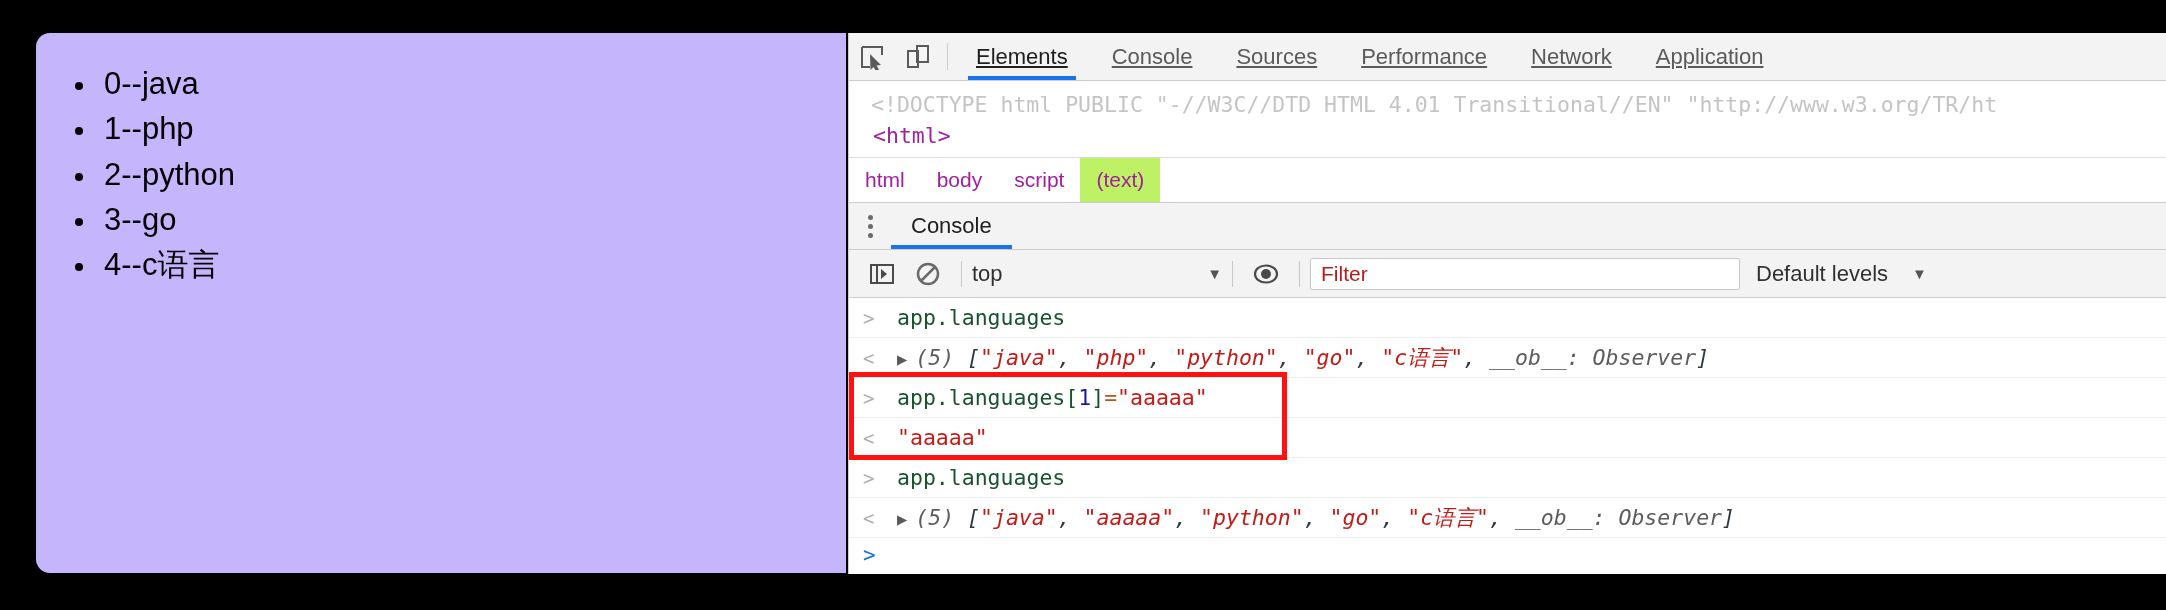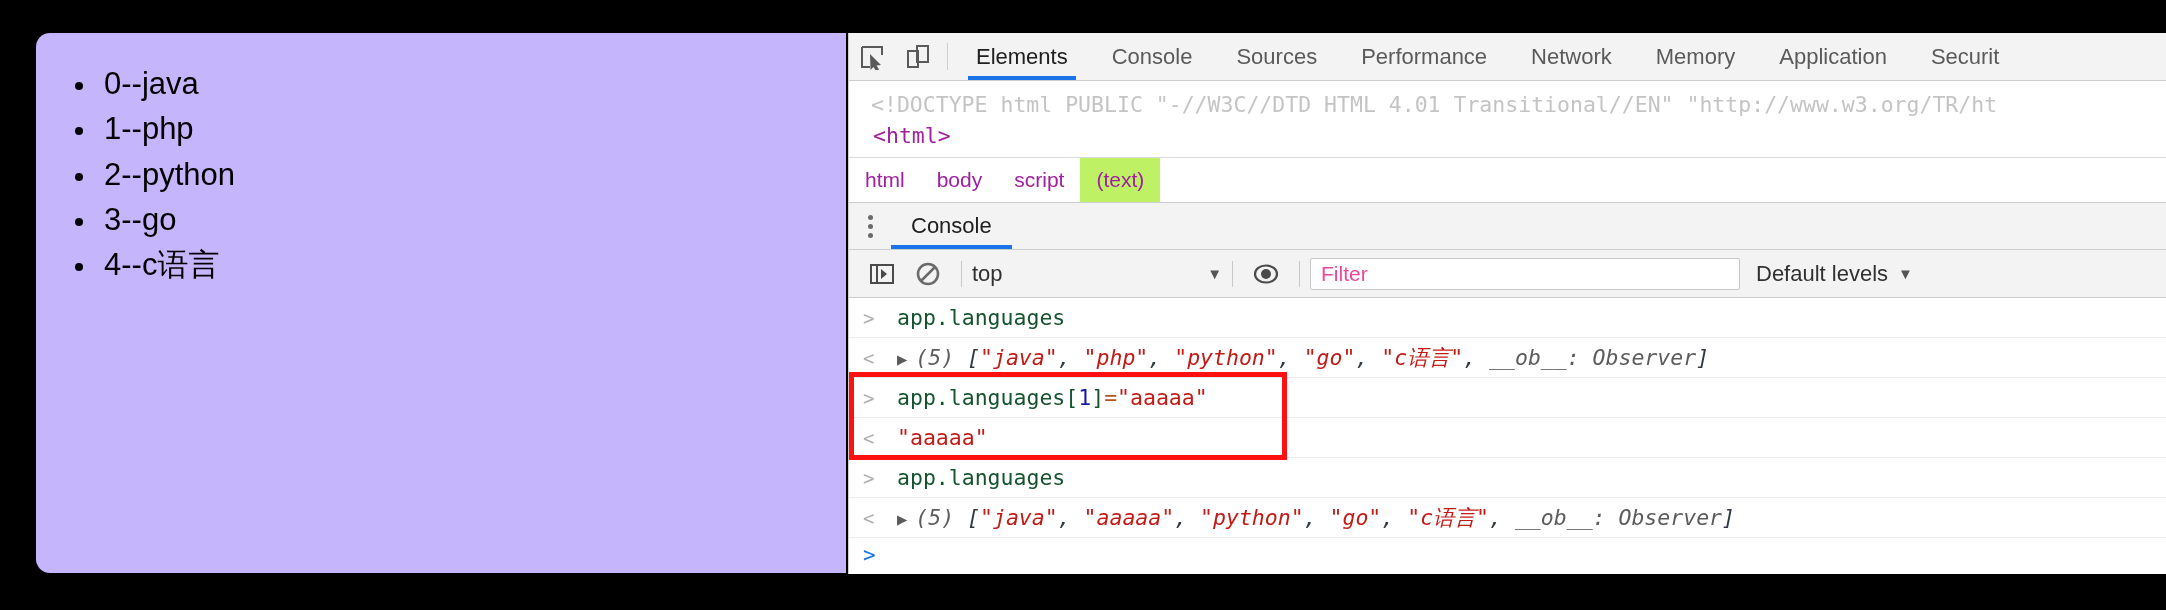--- a/index.html
+++ b/index.html
@@ -77,20 +77,21 @@
   }
   .dt-tab {
     display: flex;
     align-items: center;
     padding: 0 22px;
     font-size: 22px;
     color: #5a5a5a;
     white-space: nowrap;
     flex: none;
     position: relative;
+    text-decoration: underline;
   }
   .dt-tab.active { color: #202020; }
   .dt-tab.active::after {
     content: "";
     position: absolute;
     left: 14px; right: 14px; bottom: 0;
     height: 4px;
     background: #1a73e8;
   }
 
@@ -203,26 +204,26 @@
     width: 430px;
     height: 32px;
     background: #ffffff;
     border: 1px solid #c8c8c8;
     border-radius: 2px;
     display: flex;
     align-items: center;
     padding: 0 10px;
     box-sizing: border-box;
     font-size: 21px;
-    color: #ec4899;
+    color: #b91c1c;
   }
   #levels {
     display: flex;
     align-items: center;
-    gap: 10px;
+    gap: 24px;
     font-size: 22px;
     color: #303030;
     margin-left: 16px;
     white-space: nowrap;
   }
 
   
   #dt-console {
     position: relative;
     background: #ffffff;
@@ -310,23 +311,21 @@
         <rect x="3" y="7" width="10" height="16" fill="none" stroke="#5a5a5a" stroke-width="2"></rect>
         <rect x="12" y="2" width="11" height="16" fill="none" stroke="#5a5a5a" stroke-width="2"></rect>
       </svg>
     </div>
     <div class="dt-sep"></div>
     <div class="dt-tab active">Elements</div>
     <div class="dt-tab">Console</div>
     <div class="dt-tab">Sources</div>
     <div class="dt-tab">Performance</div>
     <div class="dt-tab">Network</div>
-    <div class="dt-tab">Memory</div>
     <div class="dt-tab">Application</div>
-    <div class="dt-tab">Securit</div>
   </div>
 
   <div id="dt-tree">
     <div class="tree-line doctype">&lt;!DOCTYPE html PUBLIC "-//W3C//DTD HTML 4.01 Transitional//EN" "http://www.w3.org/TR/ht</div>
     <div class="tree-line tagline">&lt;html&gt;</div>
   </div>
 
   <div id="dt-crumbs">
     <div class="crumb">html</div>
     <div class="crumb">body</div>

